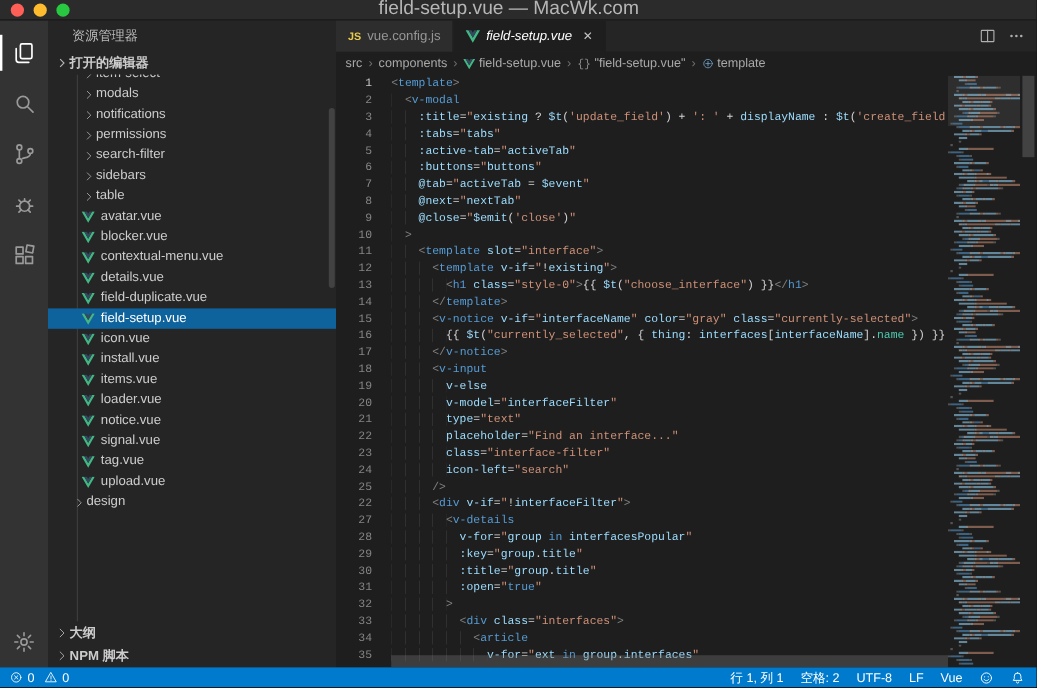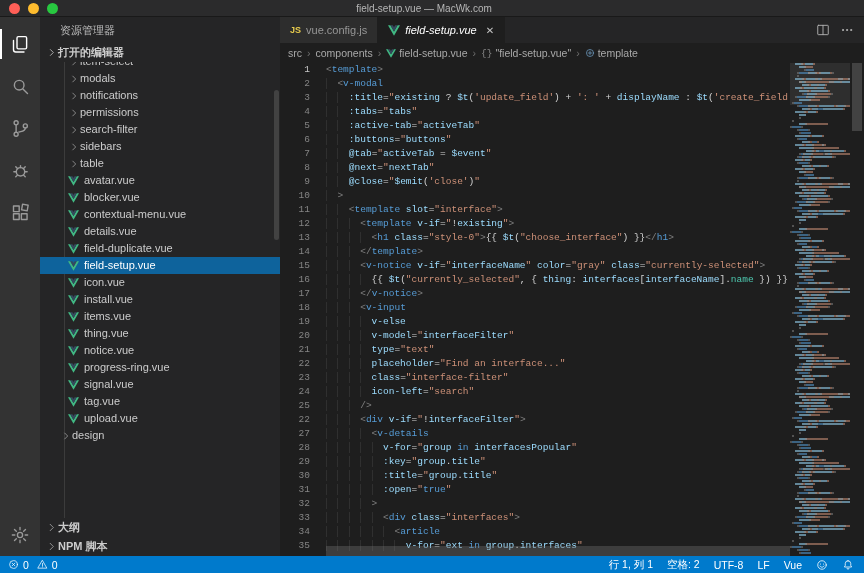--- a/index.html
+++ b/index.html
@@ -8,21 +8,21 @@
     width:864px; height:573px; overflow:hidden; position:relative;
     font-family:"Liberation Sans", sans-serif;
     background:#1e1e1e; color:#cccccc; font-size:11px;
     -webkit-font-smoothing:antialiased;
   }
   
   .titlebar{ height:17px; background:#2b2b2c; display:flex; align-items:center; position:relative; border-bottom:1px solid #191919;}
   .lights{ display:flex; gap:8px; padding-left:9px; }
   .light{ width:11px; height:11px; border-radius:50%; }
   .light.red{ background:#ff5f57; } .light.yellow{ background:#febc2e; } .light.green{ background:#28c840; }
-  .win-title{ position:absolute; left:0; right:16px; text-align:center; color:#b6b6b6; font-size:10px; }
+  .win-title{ position:absolute; left:0; right:16px; text-align:center; color:#b6b6b6; font-size:16px; }
   
   .main{ display:flex; height:539px; }
   
   .activitybar{ width:40px; background:#333333; display:flex; flex-direction:column; align-items:center; padding-top:6px; }
   .ab-item{ width:40px; height:42px; display:flex; align-items:center; justify-content:center; color:#9a9a9a; position:relative; }
   .ab-item.active{ color:#ffffff; }
   .ab-item.active::before{ content:""; position:absolute; left:0; top:6px; bottom:6px; width:2px; background:#ffffff; }
   .ab-spacer{ flex:1; }
   .ab-item svg{ width:21px; height:21px; }
   
@@ -305,39 +305,30 @@
             </span>
             <span class="t-label">items.vue</span>
           </div>
           <div class="tree-row" style="padding-left: 28px;">
             <span class="t-icon">
               <svg viewBox="0 0 24 21" style="width: 11px; height: 10px; display: block;">
                 <path fill="#41b883" d="M0 0h4.8L12 12.5 19.2 0H24L12 20.8Z"></path>
                 <path fill="#35495e" d="M4.8 0h4.8L12 4.2 14.4 0h4.8L12 12.5Z"></path>
               </svg>
             </span>
-            <span class="t-label">thing.vue</span>
+            <span class="t-label">loader.vue</span>
           </div>
           <div class="tree-row" style="padding-left: 28px;">
             <span class="t-icon">
               <svg viewBox="0 0 24 21" style="width: 11px; height: 10px; display: block;">
                 <path fill="#41b883" d="M0 0h4.8L12 12.5 19.2 0H24L12 20.8Z"></path>
                 <path fill="#35495e" d="M4.8 0h4.8L12 4.2 14.4 0h4.8L12 12.5Z"></path>
               </svg>
             </span>
             <span class="t-label">notice.vue</span>
-          </div>
-          <div class="tree-row" style="padding-left: 28px;">
-            <span class="t-icon">
-              <svg viewBox="0 0 24 21" style="width: 11px; height: 10px; display: block;">
-                <path fill="#41b883" d="M0 0h4.8L12 12.5 19.2 0H24L12 20.8Z"></path>
-                <path fill="#35495e" d="M4.8 0h4.8L12 4.2 14.4 0h4.8L12 12.5Z"></path>
-              </svg>
-            </span>
-            <span class="t-label">progress-ring.vue</span>
           </div>
           <div class="tree-row" style="padding-left: 28px;">
             <span class="t-icon">
               <svg viewBox="0 0 24 21" style="width: 11px; height: 10px; display: block;">
                 <path fill="#41b883" d="M0 0h4.8L12 12.5 19.2 0H24L12 20.8Z"></path>
                 <path fill="#35495e" d="M4.8 0h4.8L12 4.2 14.4 0h4.8L12 12.5Z"></path>
               </svg>
             </span>
             <span class="t-label">signal.vue</span>
           </div>

